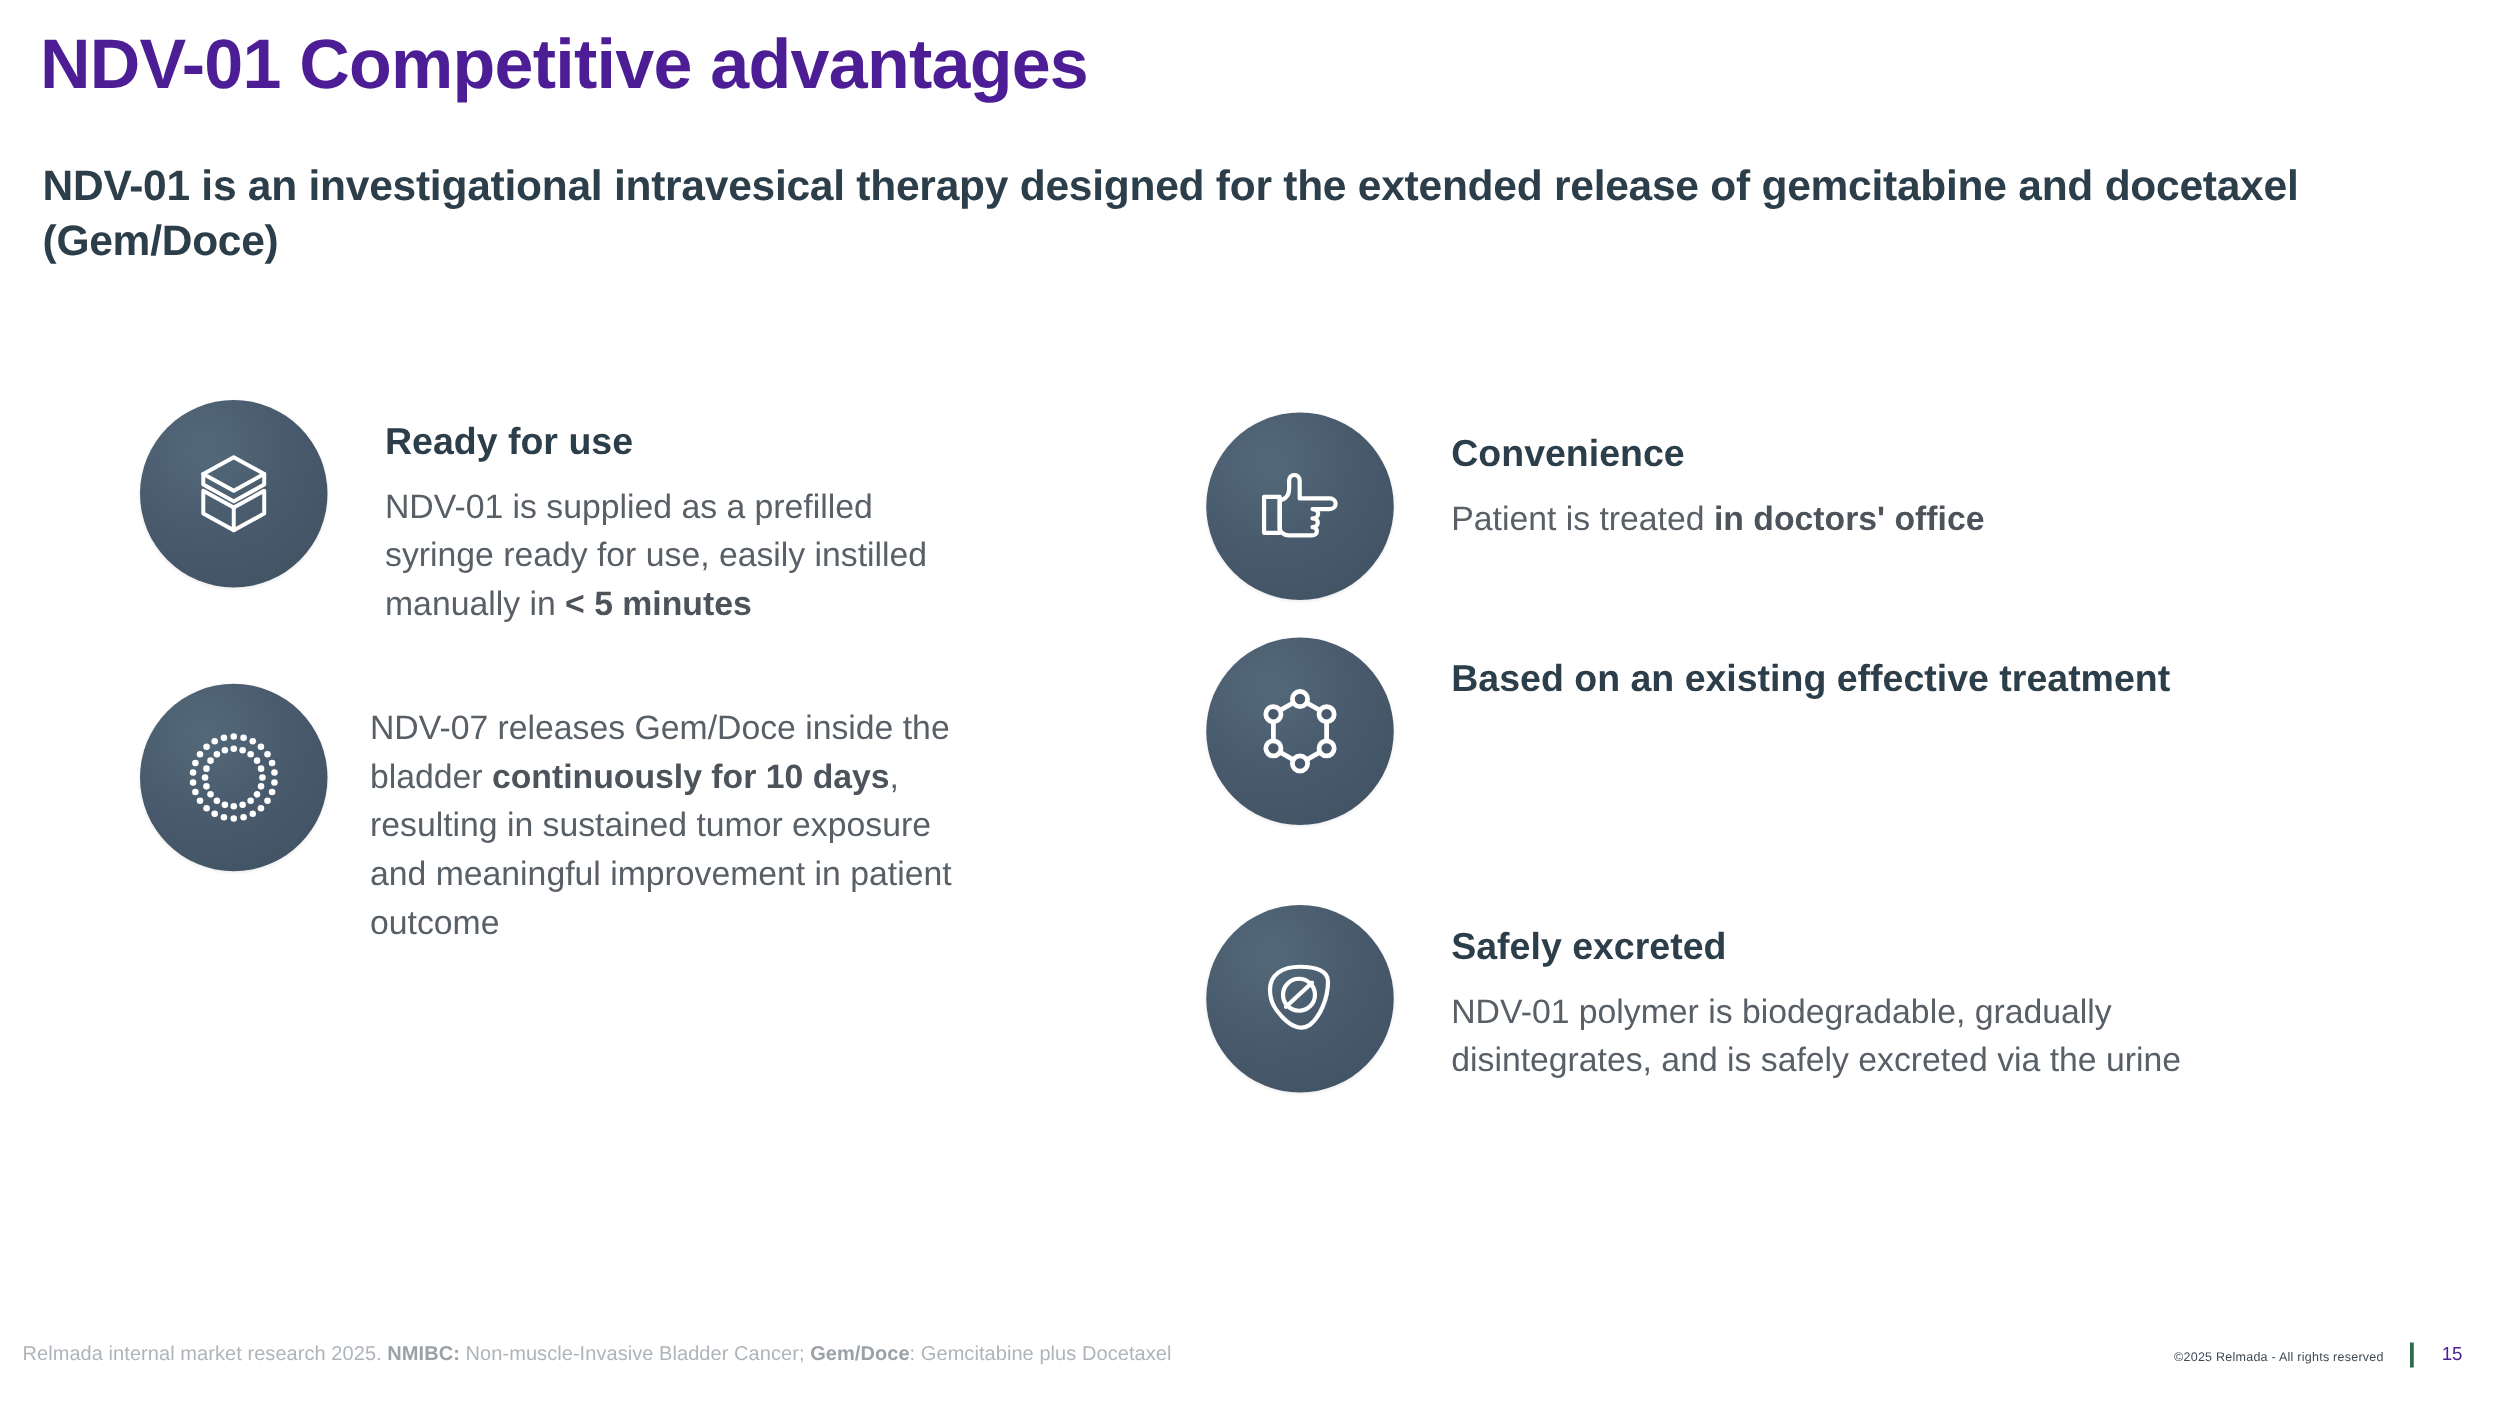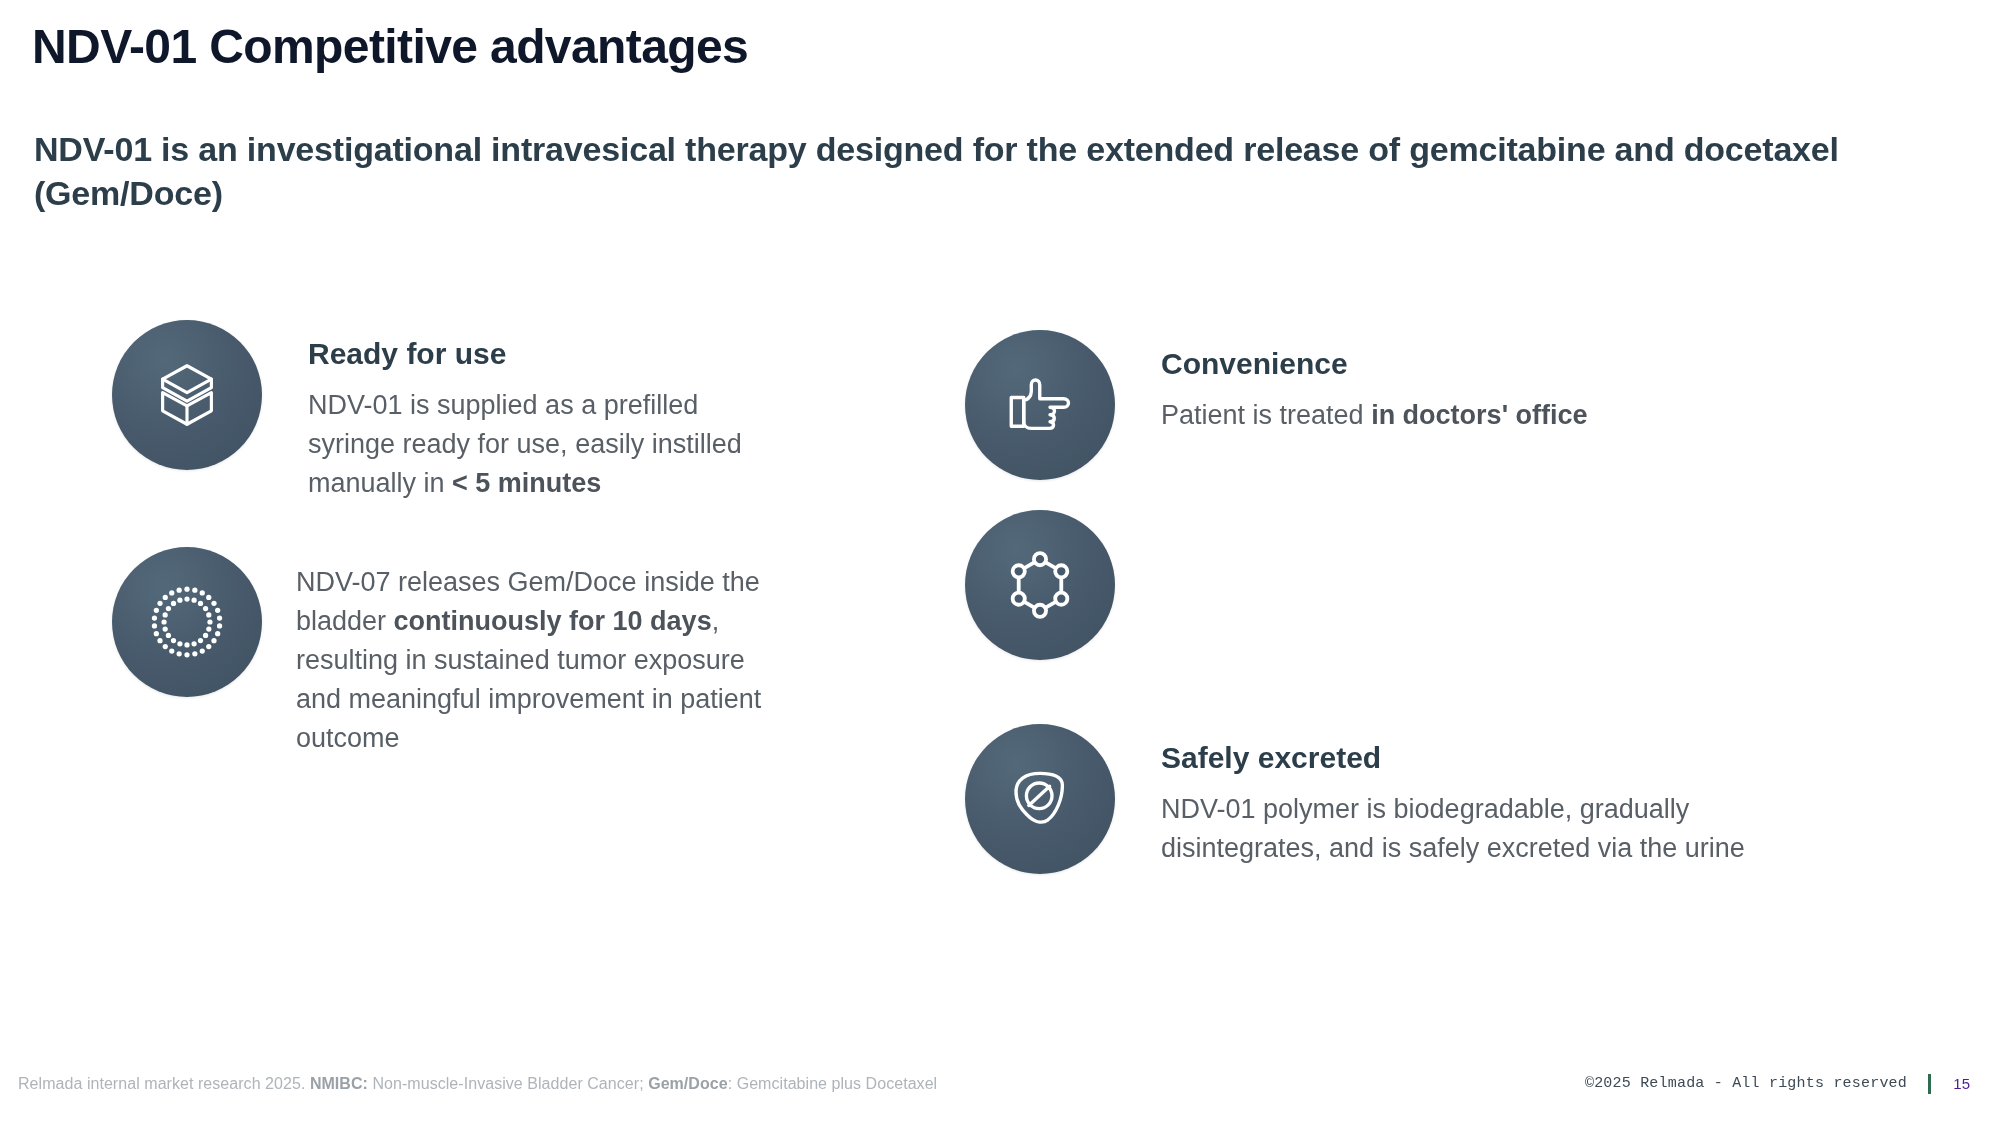--- a/index.html
+++ b/index.html
@@ -21,24 +21,24 @@
     height: 1125px;
     background: #ffffff;
     box-sizing: border-box;
   }
 
   
   .slide-title {
     position: absolute;
     left: 32px;
     top: 20px;
-    font-size: 48px;
+    font-size: 56px;
     font-weight: 700;
     letter-spacing: -0.6px;
-    color: #0f172a;
+    color: #4c1d95;
     line-height: 1.12;
     white-space: nowrap;
   }
   .slide-subtitle {
     position: absolute;
     left: 34px;
     top: 127px;
     width: 1880px;
     font-size: 34px;
     font-weight: 700;
@@ -126,25 +126,24 @@
     letter-spacing: 0.05px;
     line-height: 1.3;
     white-space: nowrap;
   }
   .footnote b { font-weight: 700; color: #9aa1a7; }
 
   .copyright {
     position: absolute;
     right: 93px;
     bottom: 33px;
-    font-size: 15px;
+    font-size: 10px;
     color: #3d4a55;
     letter-spacing: 0.2px;
     white-space: nowrap;
-    font-family: Liberation Mono, monospace;
   }
   .page-divider {
     position: absolute;
     right: 69px;
     bottom: 31px;
     width: 3px;
     height: 20px;
     background: #2f6b4f;
   }
   .page-number {
@@ -262,20 +261,21 @@
             <path d="M50 16 L78 32 L78 68 L50 84 L22 68 L22 32 Z"></path>
             <circle cx="50" cy="16" r="8" fill="#47596a"></circle>
             <circle cx="78" cy="32" r="8" fill="#47596a"></circle>
             <circle cx="78" cy="68" r="8" fill="#47596a"></circle>
             <circle cx="50" cy="84" r="8" fill="#47596a"></circle>
             <circle cx="22" cy="68" r="8" fill="#47596a"></circle>
             <circle cx="22" cy="32" r="8" fill="#47596a"></circle>
           </svg>
         </div>
         <div class="card-text">
+          <div class="card-title">Based on an existing effective treatment</div>
         </div>
       </div>
 
       <div class="card card-safely">
         <div class="icon-circle">
           <svg width="80" height="80" viewBox="0 0 100 100" fill="none" stroke="#ffffff" stroke-width="4.2" stroke-linejoin="round" stroke-linecap="round">
             <path d="M78 33 C78 22 66 18 50 18 C32 18 20 26 20 41 C20 54 26 62 34 70 C42 78 52 82 60 76 C70 68 78 50 78 33 Z"></path>
             <circle cx="49" cy="46" r="16"></circle>
             <line x1="36" y1="58" x2="62" y2="34"></line>
           </svg>

